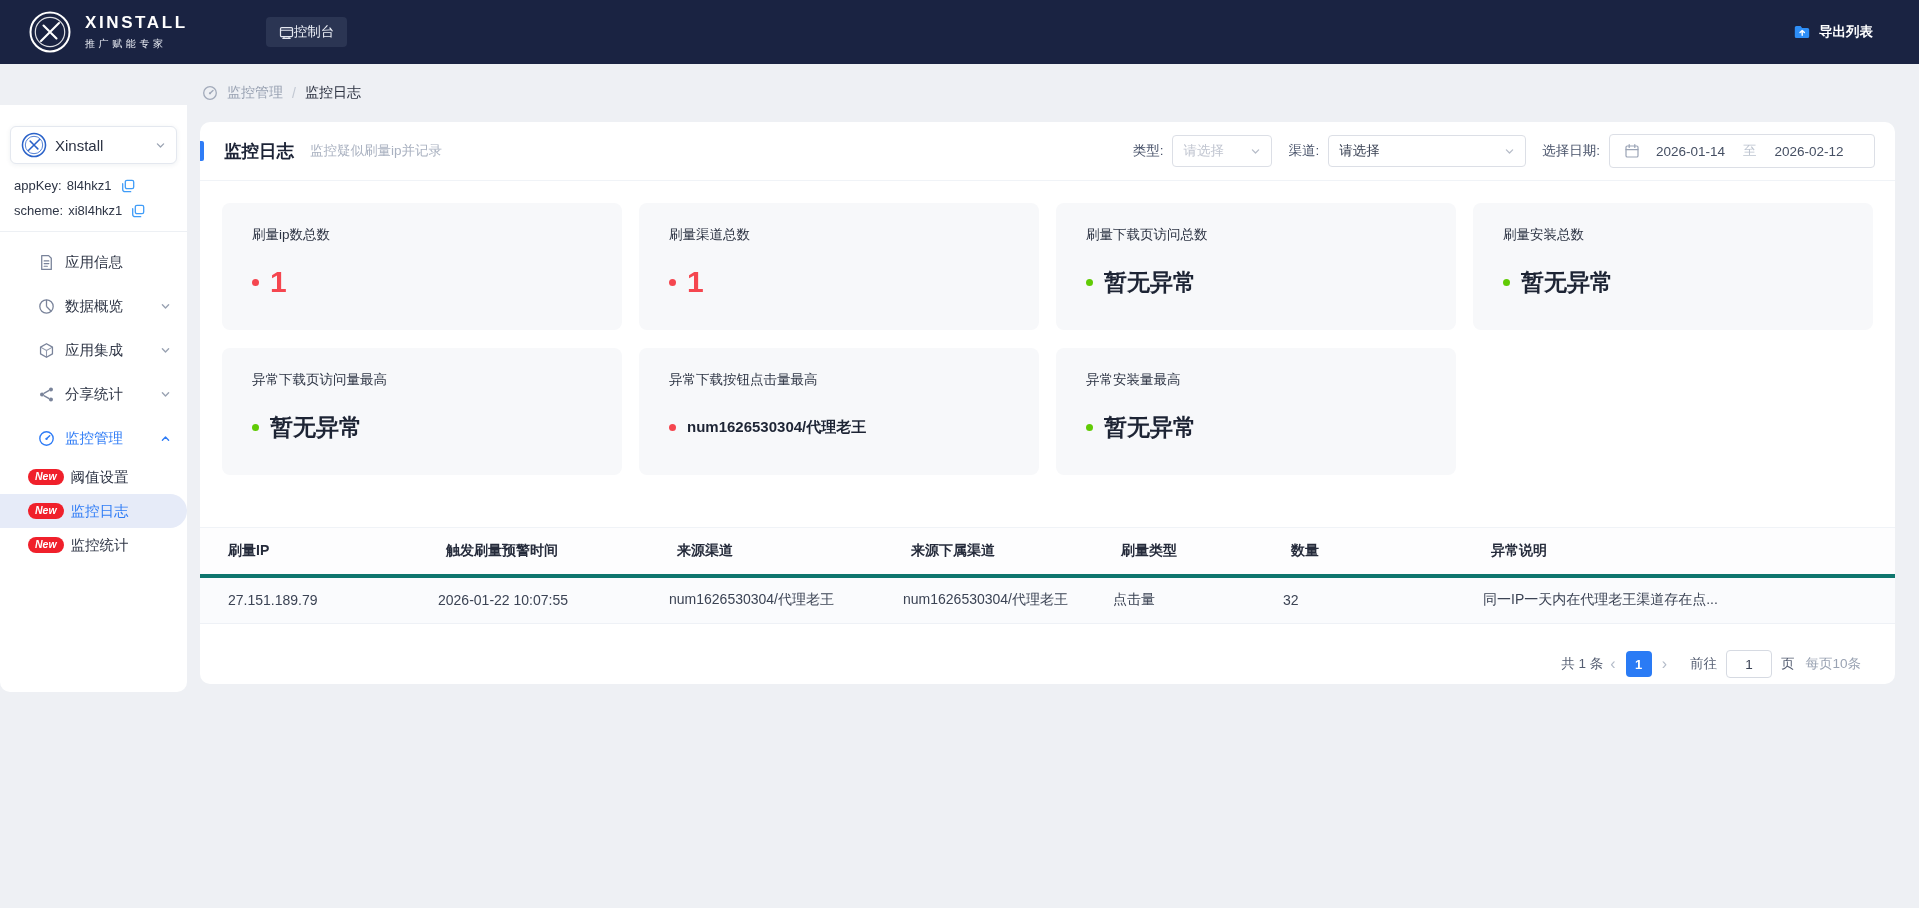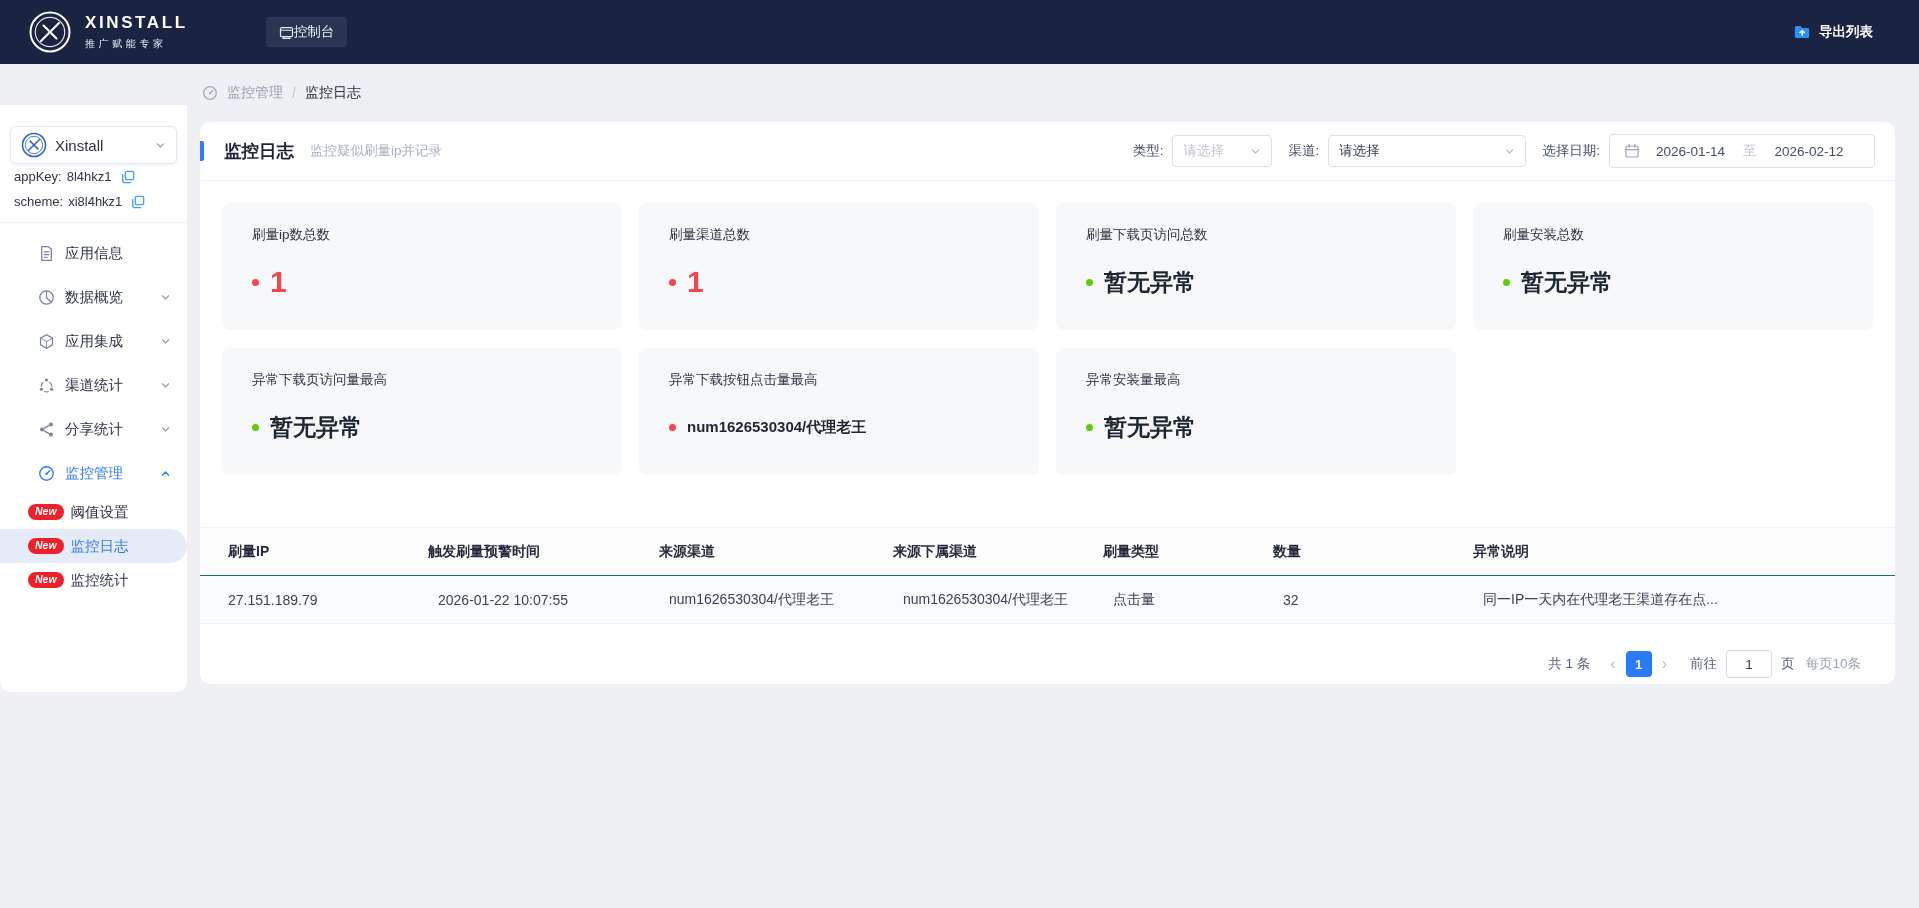--- a/index.html
+++ b/index.html
@@ -37,21 +37,21 @@
   .sidebar { position:absolute; left:0; top:105px; width:187px; height:587px; background:#fff;
     border-radius:0 0 10px 10px; padding-top:21px; }
   .app-selector { margin:0 10px; height:38px; border:1px solid #e4e8ef; border-radius:6px;
     display:flex; align-items:center; gap:8px; padding:0 10px; cursor:pointer;
     box-shadow:0 1px 5px rgba(30,50,90,.07); background:#fff; }
   .app-selector .app-name { font-size:15px; color:#2b3243; }
   .app-selector .chev { margin-left:auto; color:#9aa3b2; }
   .kv { display:flex; align-items:center; height:25px; padding-left:14px; font-size:13px; color:#2e3545; }
   .kv .kv-label { margin-right:5px; }
   .kv .copy { color:#3f9cf8; margin-left:9px; cursor:pointer; }
-  .kv-wrap { }
+  .kv-wrap { margin-top:9px; }
   .side-divider { height:1px; background:#edf0f4; margin-top:8px; }
   .menu { margin-top:8px; }
   .menu-item { height:44px; display:flex; align-items:center; padding:0 16px 0 38px;
     font-size:14.5px; color:#2e3545; cursor:pointer; }
   .menu-item .mi-icon { width:17px; height:17px; margin-right:10px; color:#79839a; flex:none; }
   .menu-item .mi-chevron { margin-left:auto; color:#99a2b2; }
   .menu-item.active-parent, .menu-item.active-parent .mi-icon, .menu-item.active-parent .mi-chevron { color:#2f7cf6; }
   .menu-item.sub { height:34px; padding-left:28px; }
   .menu-item.sub.active { background:#e6ebf8; color:#2f7cf6; border-radius:0 17px 17px 0; }
   .badge-new { background:#f0202b; color:#fff; font-size:10.5px; font-weight:bold; font-style:italic;
@@ -89,32 +89,32 @@
   .dot { width:7px; height:7px; border-radius:50%; flex:none; }
   .dot.red { background:#f5464f; }
   .dot.green { background:#61cb05; }
   .v-num { font-size:30px; font-weight:bold; color:#f5464f; }
   .v-status { font-size:23px; font-weight:bold; color:#1d2434; }
   .v-text { font-size:15px; font-weight:bold; color:#1d2434; }
 
   
   .data-table { width:100%; border-collapse:collapse; table-layout:fixed; margin-top:52px; }
   .data-table th { height:48px; font-size:14px; font-weight:bold; color:#252b3b; text-align:left;
-    background:#fdfdfe; border-top:1px solid #f0f3f7; border-bottom:1px solid #0f766e; padding:0 0;
+    background:#fdfdfe; border-top:1px solid #f0f3f7; border-bottom:4px solid #0f766e; padding:0 18px;
     white-space:nowrap; overflow:hidden; }
   .data-table td { height:48px; font-size:14px; color:#3b4354; background:#fafbfd;
     border-bottom:1px solid #eef1f6; padding:0 10px; white-space:nowrap; overflow:hidden;
     text-overflow:ellipsis; }
   .data-table th:first-child, .data-table td:first-child { padding-left:28px; }
   .data-table th.c-center, .data-table td.c-center { text-align:left; }
 
   
   .pagination { margin-top:26px; display:flex; justify-content:flex-end; align-items:center;
     padding-right:34px; font-size:13.5px; color:#555e72; }
-  .pg-total { margin-right:13px; }
+  .pg-total { margin-right:0; }
   .pg-arrow { color:#b4bcc9; font-size:16px; padding:0 7px; cursor:pointer; line-height:1; }
   .pg-num { width:26px; height:26px; background:#2a7bf5; color:#fff; border-radius:4px;
     display:flex; align-items:center; justify-content:center; font-size:13px; font-weight:bold;
     margin:0 3px; cursor:pointer; }
   .pg-goto { margin-left:16px; }
   .pg-input { width:46px; height:28px; border:1px solid #d6dae2; border-radius:4px; text-align:center;
     font-size:13.5px; color:#3a4254; margin:0 9px; font-family:inherit; }
   .pg-perpage { margin-left:11px; color:#9aa3b3; }
 </style>
 </head>
@@ -244,38 +244,20 @@
         </svg>
       </span>
       <span class="mi-label">应用集成</span>
       <span class="mi-chevron">
         <svg viewBox="0 0 12 12">
             <path d="M2.6 4.2 6 7.6l3.4-3.4" fill="none" stroke="currentColor" stroke-width="1.5" stroke-linecap="round" stroke-linejoin="round"></path>
           </svg>
       </span>
     </div>
 
-    <div class="menu-item">
-      <span class="mi-icon">
-        <svg viewBox="0 0 16 16" width="17" height="17">
-          <g fill="currentColor">
-              <circle cx="8" cy="2.8" r="1.5"></circle>
-              <circle cx="3.2" cy="11.5" r="1.5"></circle>
-              <circle cx="12.8" cy="11.5" r="1.5"></circle>
-            </g>
-          <path d="M5.1 4.6A6 6 0 0 0 3 9.3 M6 13.6a6 6 0 0 0 4 0 M13 9.3a6 6 0 0 0-2.1-4.7" fill="none" stroke="currentColor" stroke-width="1.1"></path>
-        </svg>
-      </span>
-      <span class="mi-label">渠道统计</span>
-      <span class="mi-chevron">
-        <svg viewBox="0 0 12 12">
-            <path d="M2.6 4.2 6 7.6l3.4-3.4" fill="none" stroke="currentColor" stroke-width="1.5" stroke-linecap="round" stroke-linejoin="round"></path>
-          </svg>
-      </span>
-    </div>
 
     <div class="menu-item">
       <span class="mi-icon">
         <svg viewBox="0 0 16 16" width="17" height="17">
           <g fill="currentColor">
               <circle cx="12.2" cy="3.2" r="1.9"></circle>
               <circle cx="3.8" cy="8" r="1.9"></circle>
               <circle cx="12.2" cy="12.8" r="1.9"></circle>
             </g>
           <path d="M5.5 7l5-2.8 M5.5 9l5 2.8" stroke="currentColor" stroke-width="1.3"></path>

